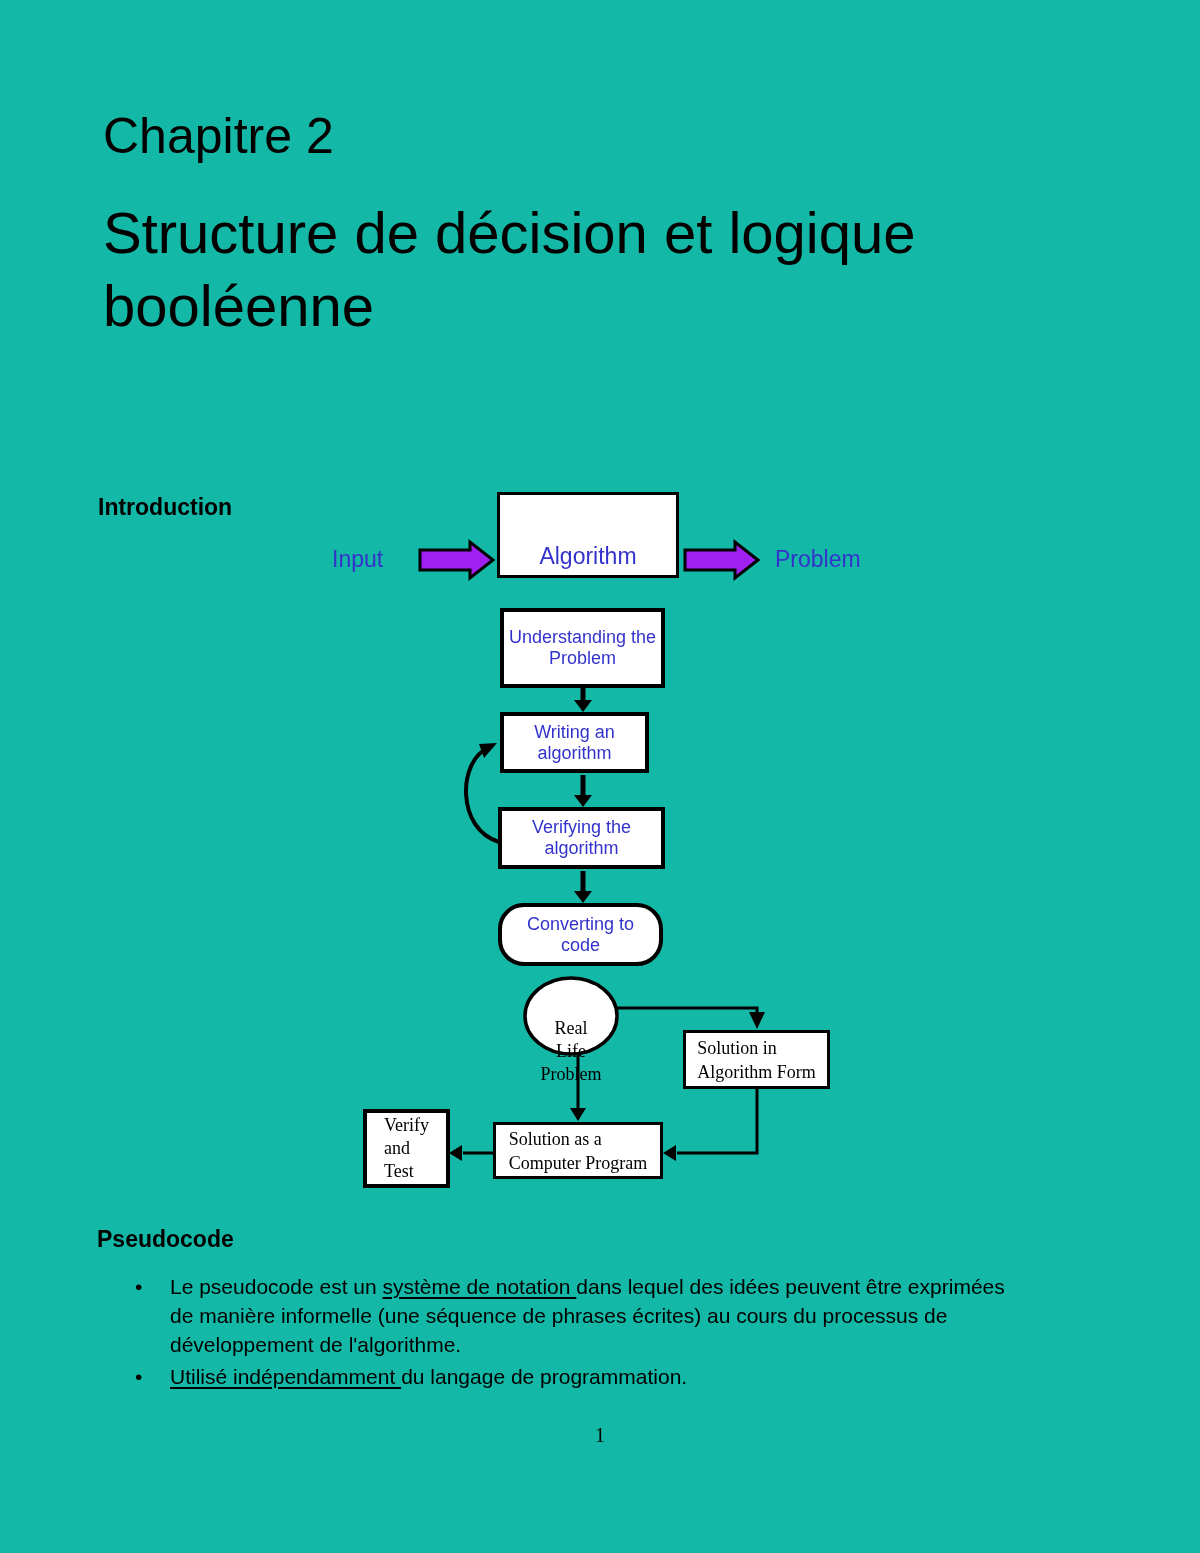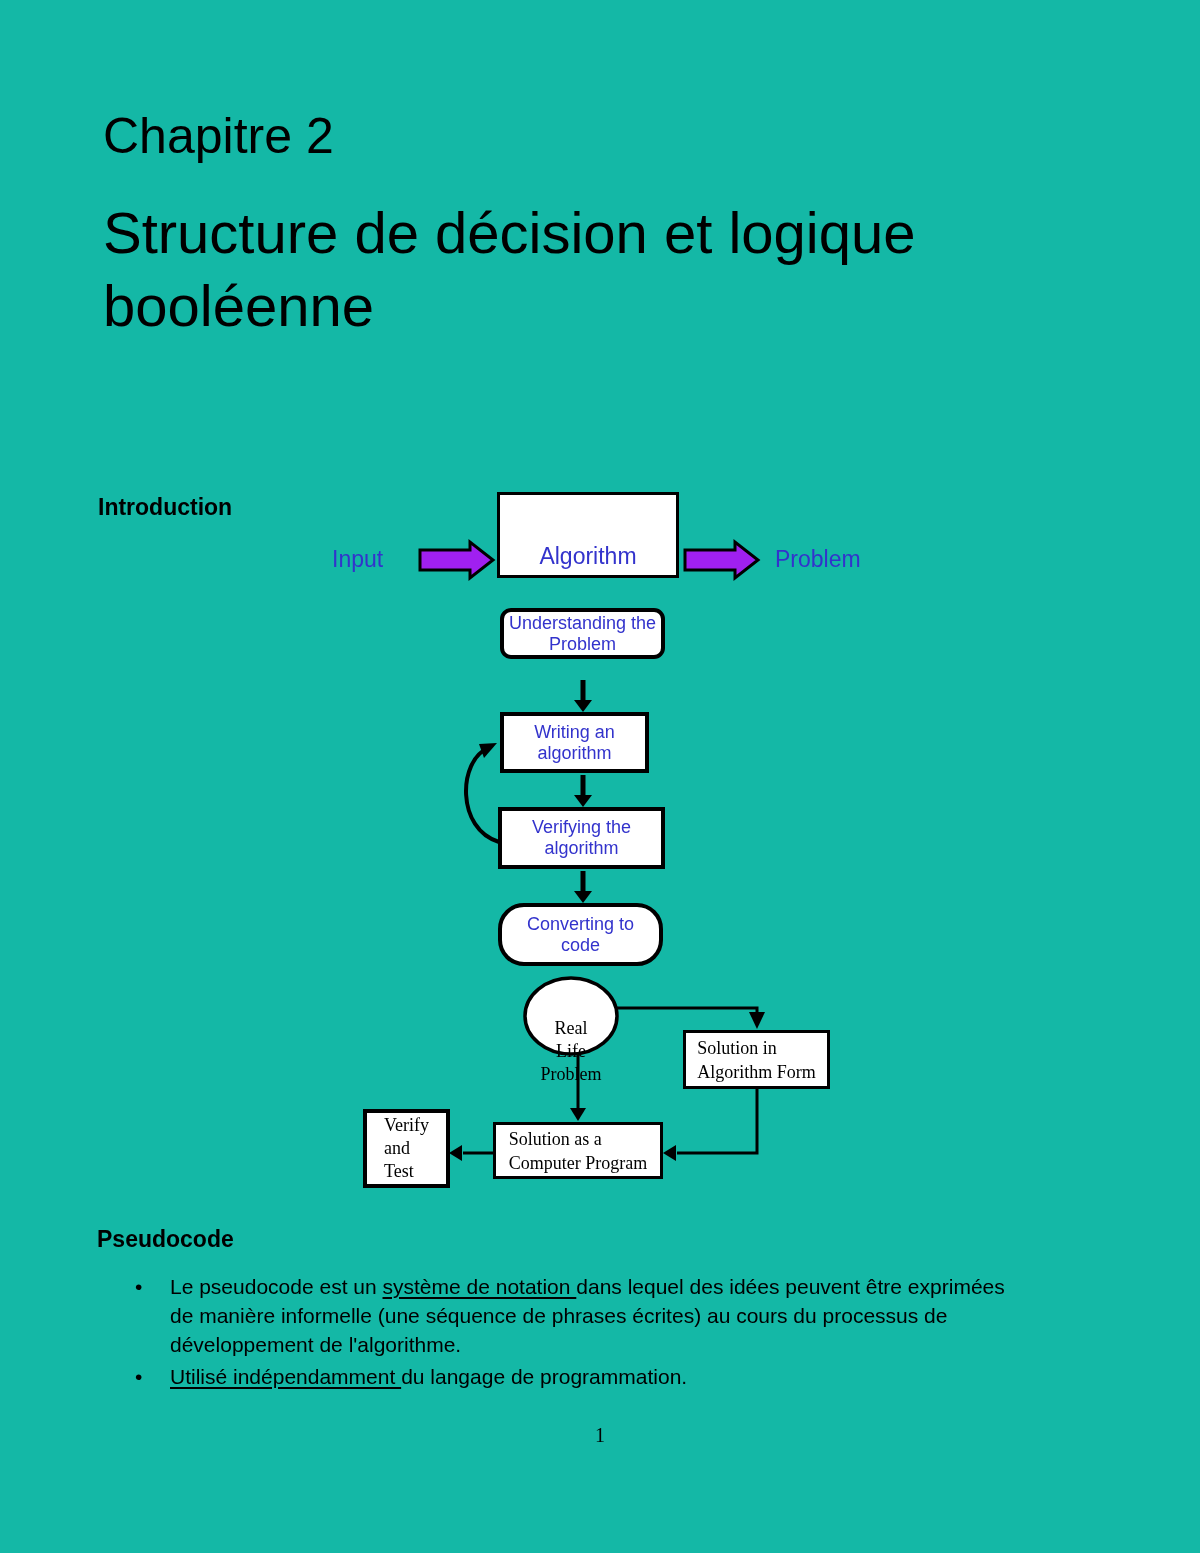--- a/index.html
+++ b/index.html
@@ -34,21 +34,21 @@
     display:flex; align-items:flex-end; justify-content:center;
     padding-bottom:5px; font-size:23px;
   }
 
   
   .step-box {
     border:4px solid #000; background:#fff;
     display:flex; align-items:center; justify-content:center;
     text-align:center; font-size:18px; line-height:21px;
   }
-  .step-0 { left:500px; top:608px; width:165px; height:51px;border-radius:11px; }
+  .step-0 { left:500px; top:608px; width:165px; height:80px; }
   .step-1 { left:500px; top:712px; width:149px; height:61px; }
   .step-2 { left:498px; top:807px; width:167px; height:62px; }
   .step-3 { left:498px; top:903px; width:165px; height:63px;border-radius:26px; }
 
   
   .serif { font-family:"Liberation Serif", serif; }
   .circle-label {
     left:521px; top:981px; width:100px;
     text-align:center; font-size:18px; line-height:23px;margin-top:36px;
   }

